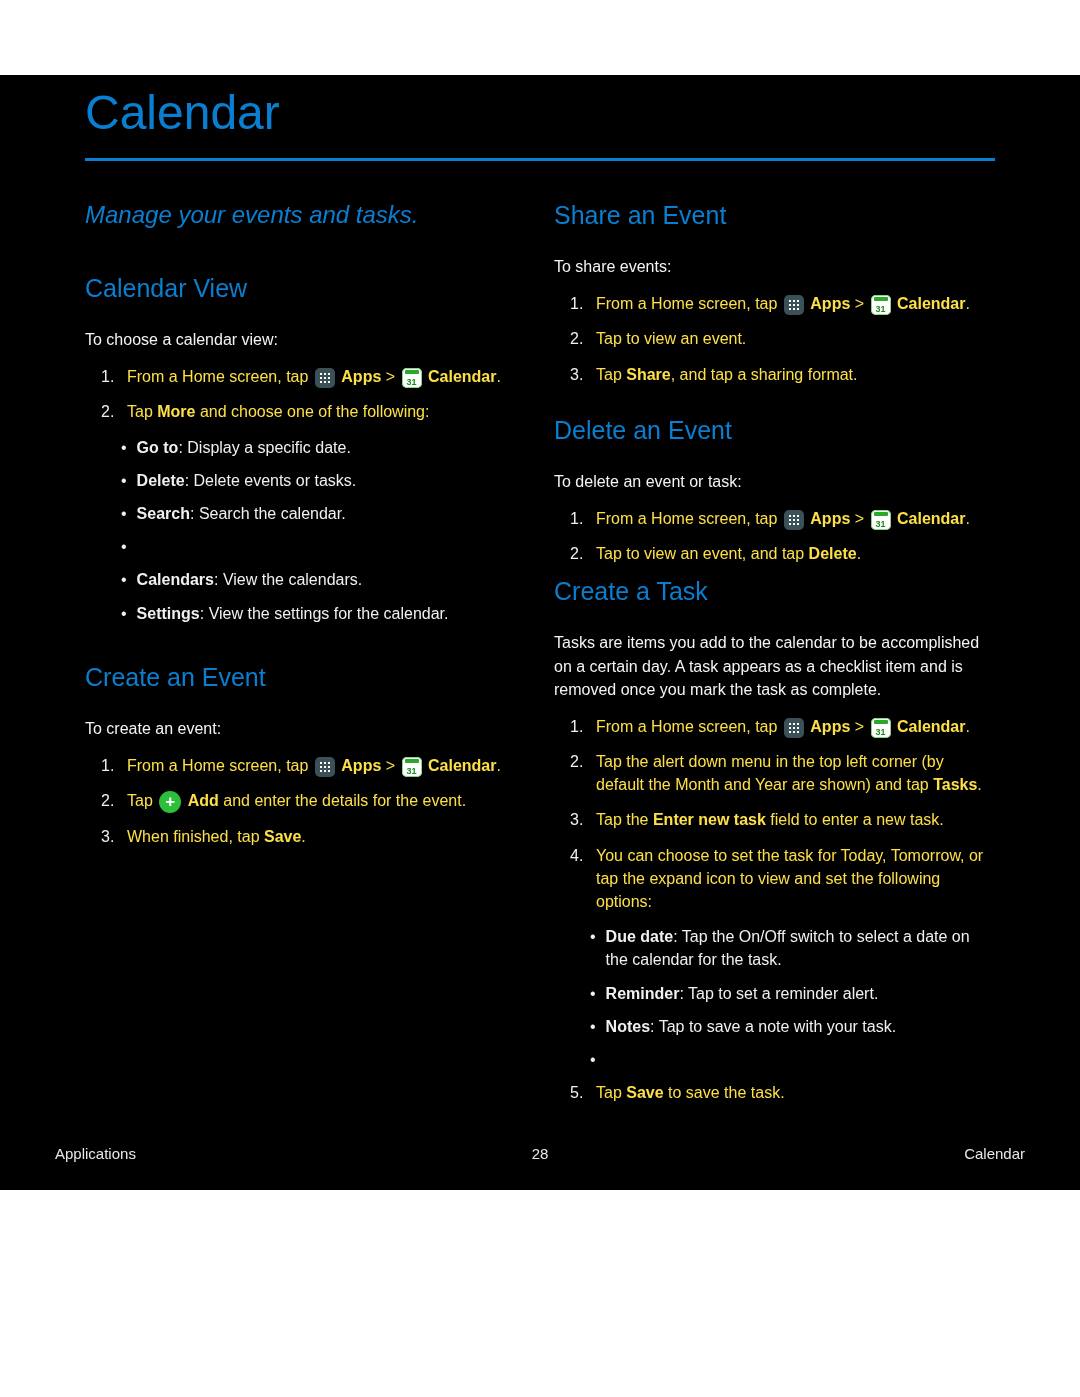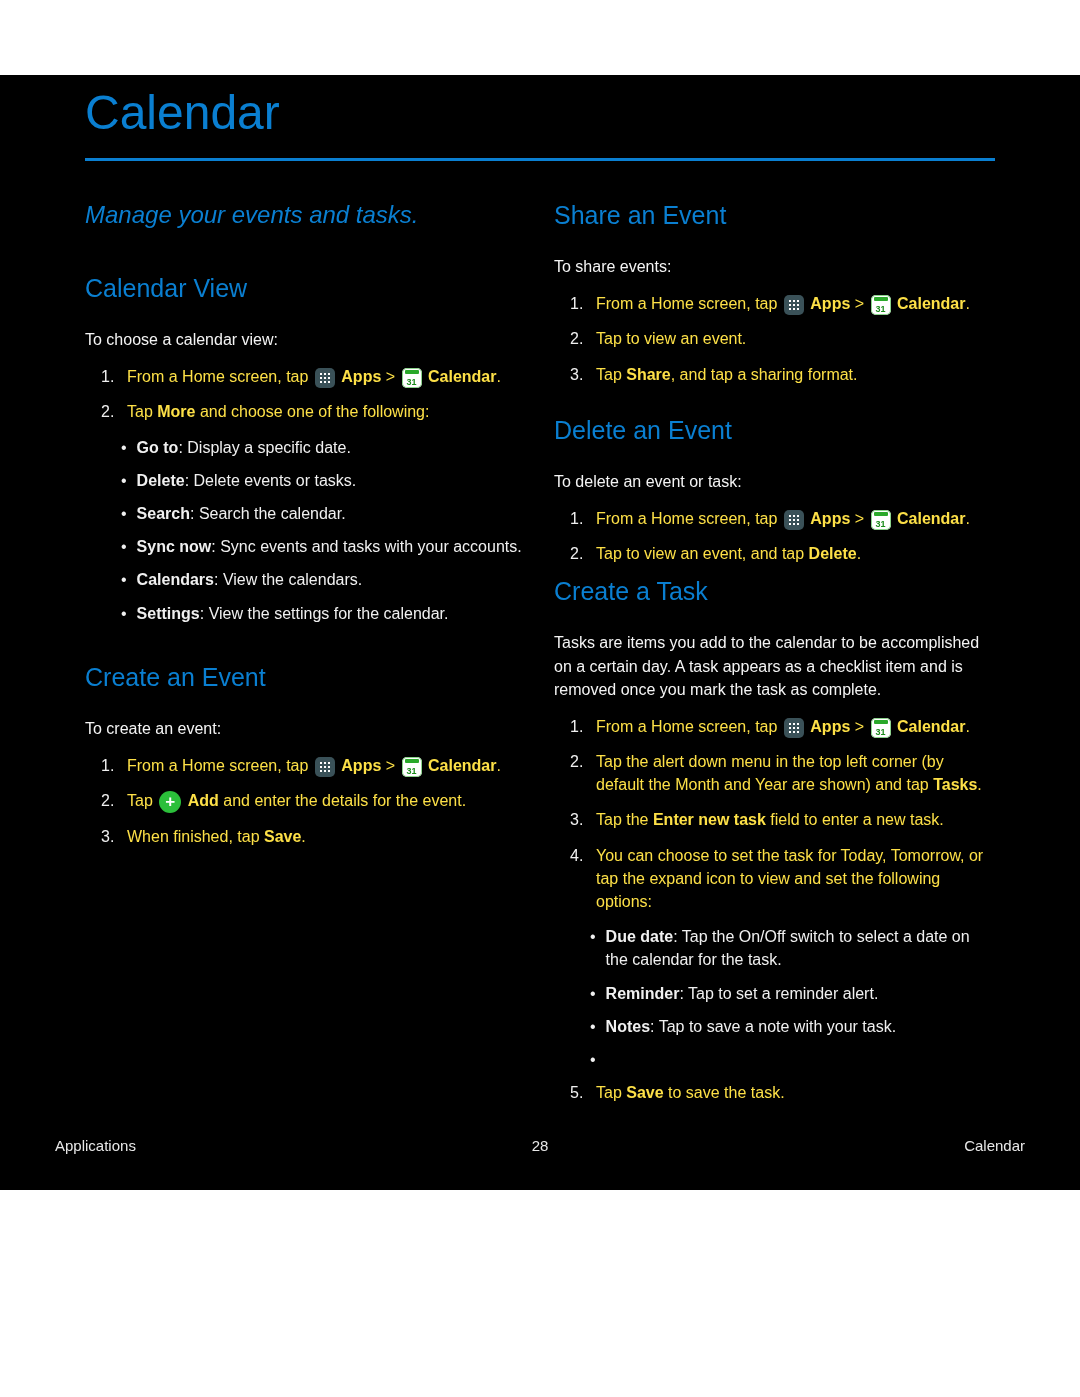--- a/index.html
+++ b/index.html
@@ -146,21 +146,21 @@
     font-size: 17px;
     font-weight: 700;
     line-height: 21px;
     text-align: center;
   }
   .ic-add::before { content: "+"; }
 
   .footer {
     position: absolute;
     left: 0; right: 0; bottom: 0;
-    padding: 18px 55px 36px 55px;
+    padding: 18px 55px 28px 55px;
     display: flex;
     justify-content: space-between;
     color: #e8e8e8;
     font-size: 15px;
   }
   .footer .ctr { position: absolute; left: 50%; transform: translateX(-50%); }
 
   .bottomspace { height: 207px; background: #fff; }
 </style>
 </head>
@@ -207,21 +207,20 @@
         <div class="bullet-row">
           <span class="dot">•</span>
           <span class="txt"><strong class="lbl">Delete</strong><span>: Delete events or tasks.</span></span>
         </div>
         <div class="bullet-row">
           <span class="dot">•</span>
           <span class="txt"><strong class="lbl">Search</strong><span>: Search the calendar.</span></span>
         </div>
         <div class="bullet-row">
           <span class="dot">•</span>
-          <span class="txt"><strong class="lbl">Sync now</strong><span>: Sync events and tasks with your accounts.</span></span>
         </div>
         <div class="bullet-row">
           <span class="dot">•</span>
           <span class="txt"><strong class="lbl">Calendars</strong><span>: View the calendars.</span></span>
         </div>
         <div class="bullet-row">
           <span class="dot">•</span>
           <span class="txt"><strong class="lbl">Settings</strong><span>: View the settings for the calendar.</span></span>
         </div>
 

